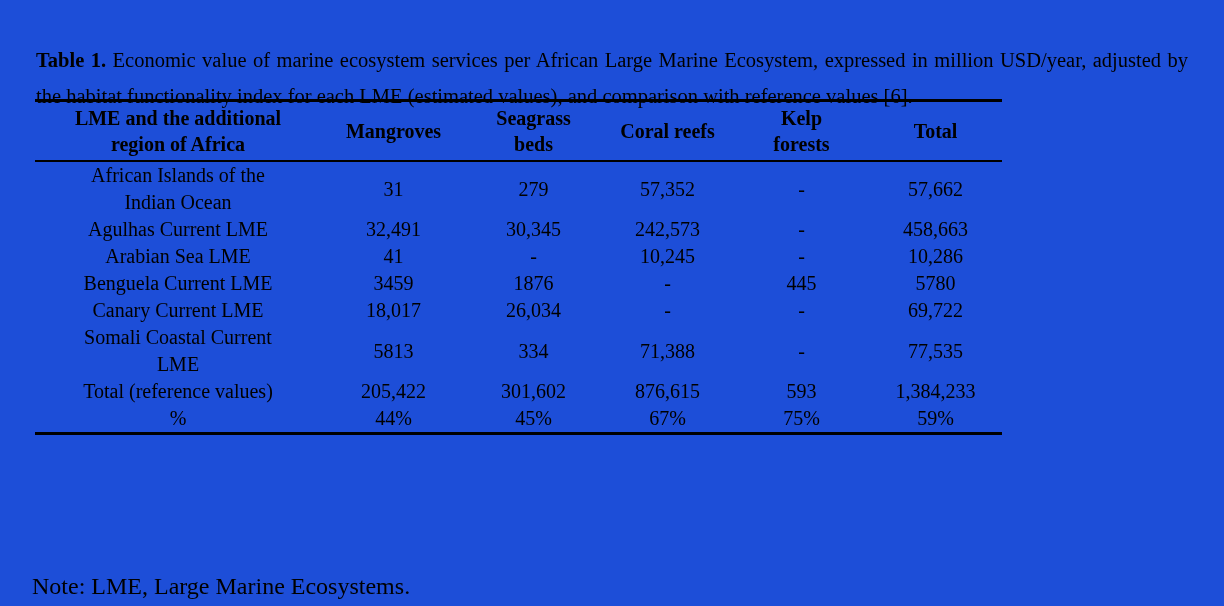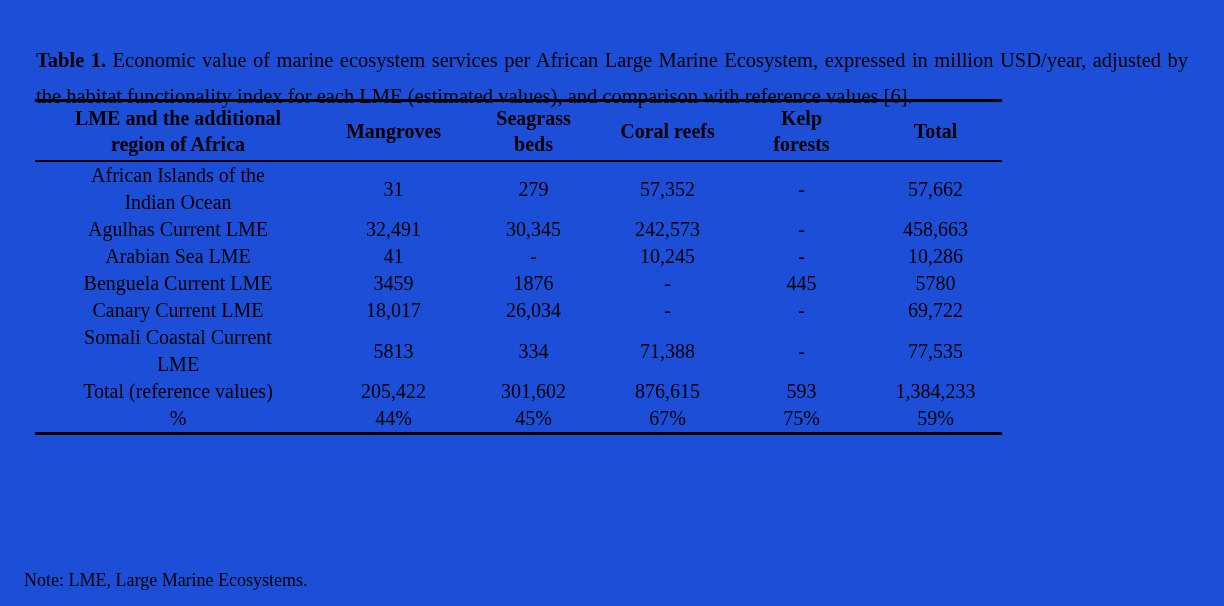--- a/index.html
+++ b/index.html
@@ -52,23 +52,23 @@
     text-align: center;
     vertical-align: middle;
     line-height: 27px;
     padding: 0 2px;
   }
   table.data-table td.rowname {
     white-space: pre-line;
   }
   .note {
     position: absolute;
-    left: 24px;
+    left: 32px;
     top: 550px;
-    font-size: 18px;
+    font-size: 24px;
     line-height: 24px;
   }
   
   col.c0 { width: 286px; }
   col.c1 { width: 145px; }
   col.c2 { width: 135px; }
   col.c3 { width: 133px; }
   col.c4 { width: 135px; }
   col.c5 { width: 133px; }
 </style>

